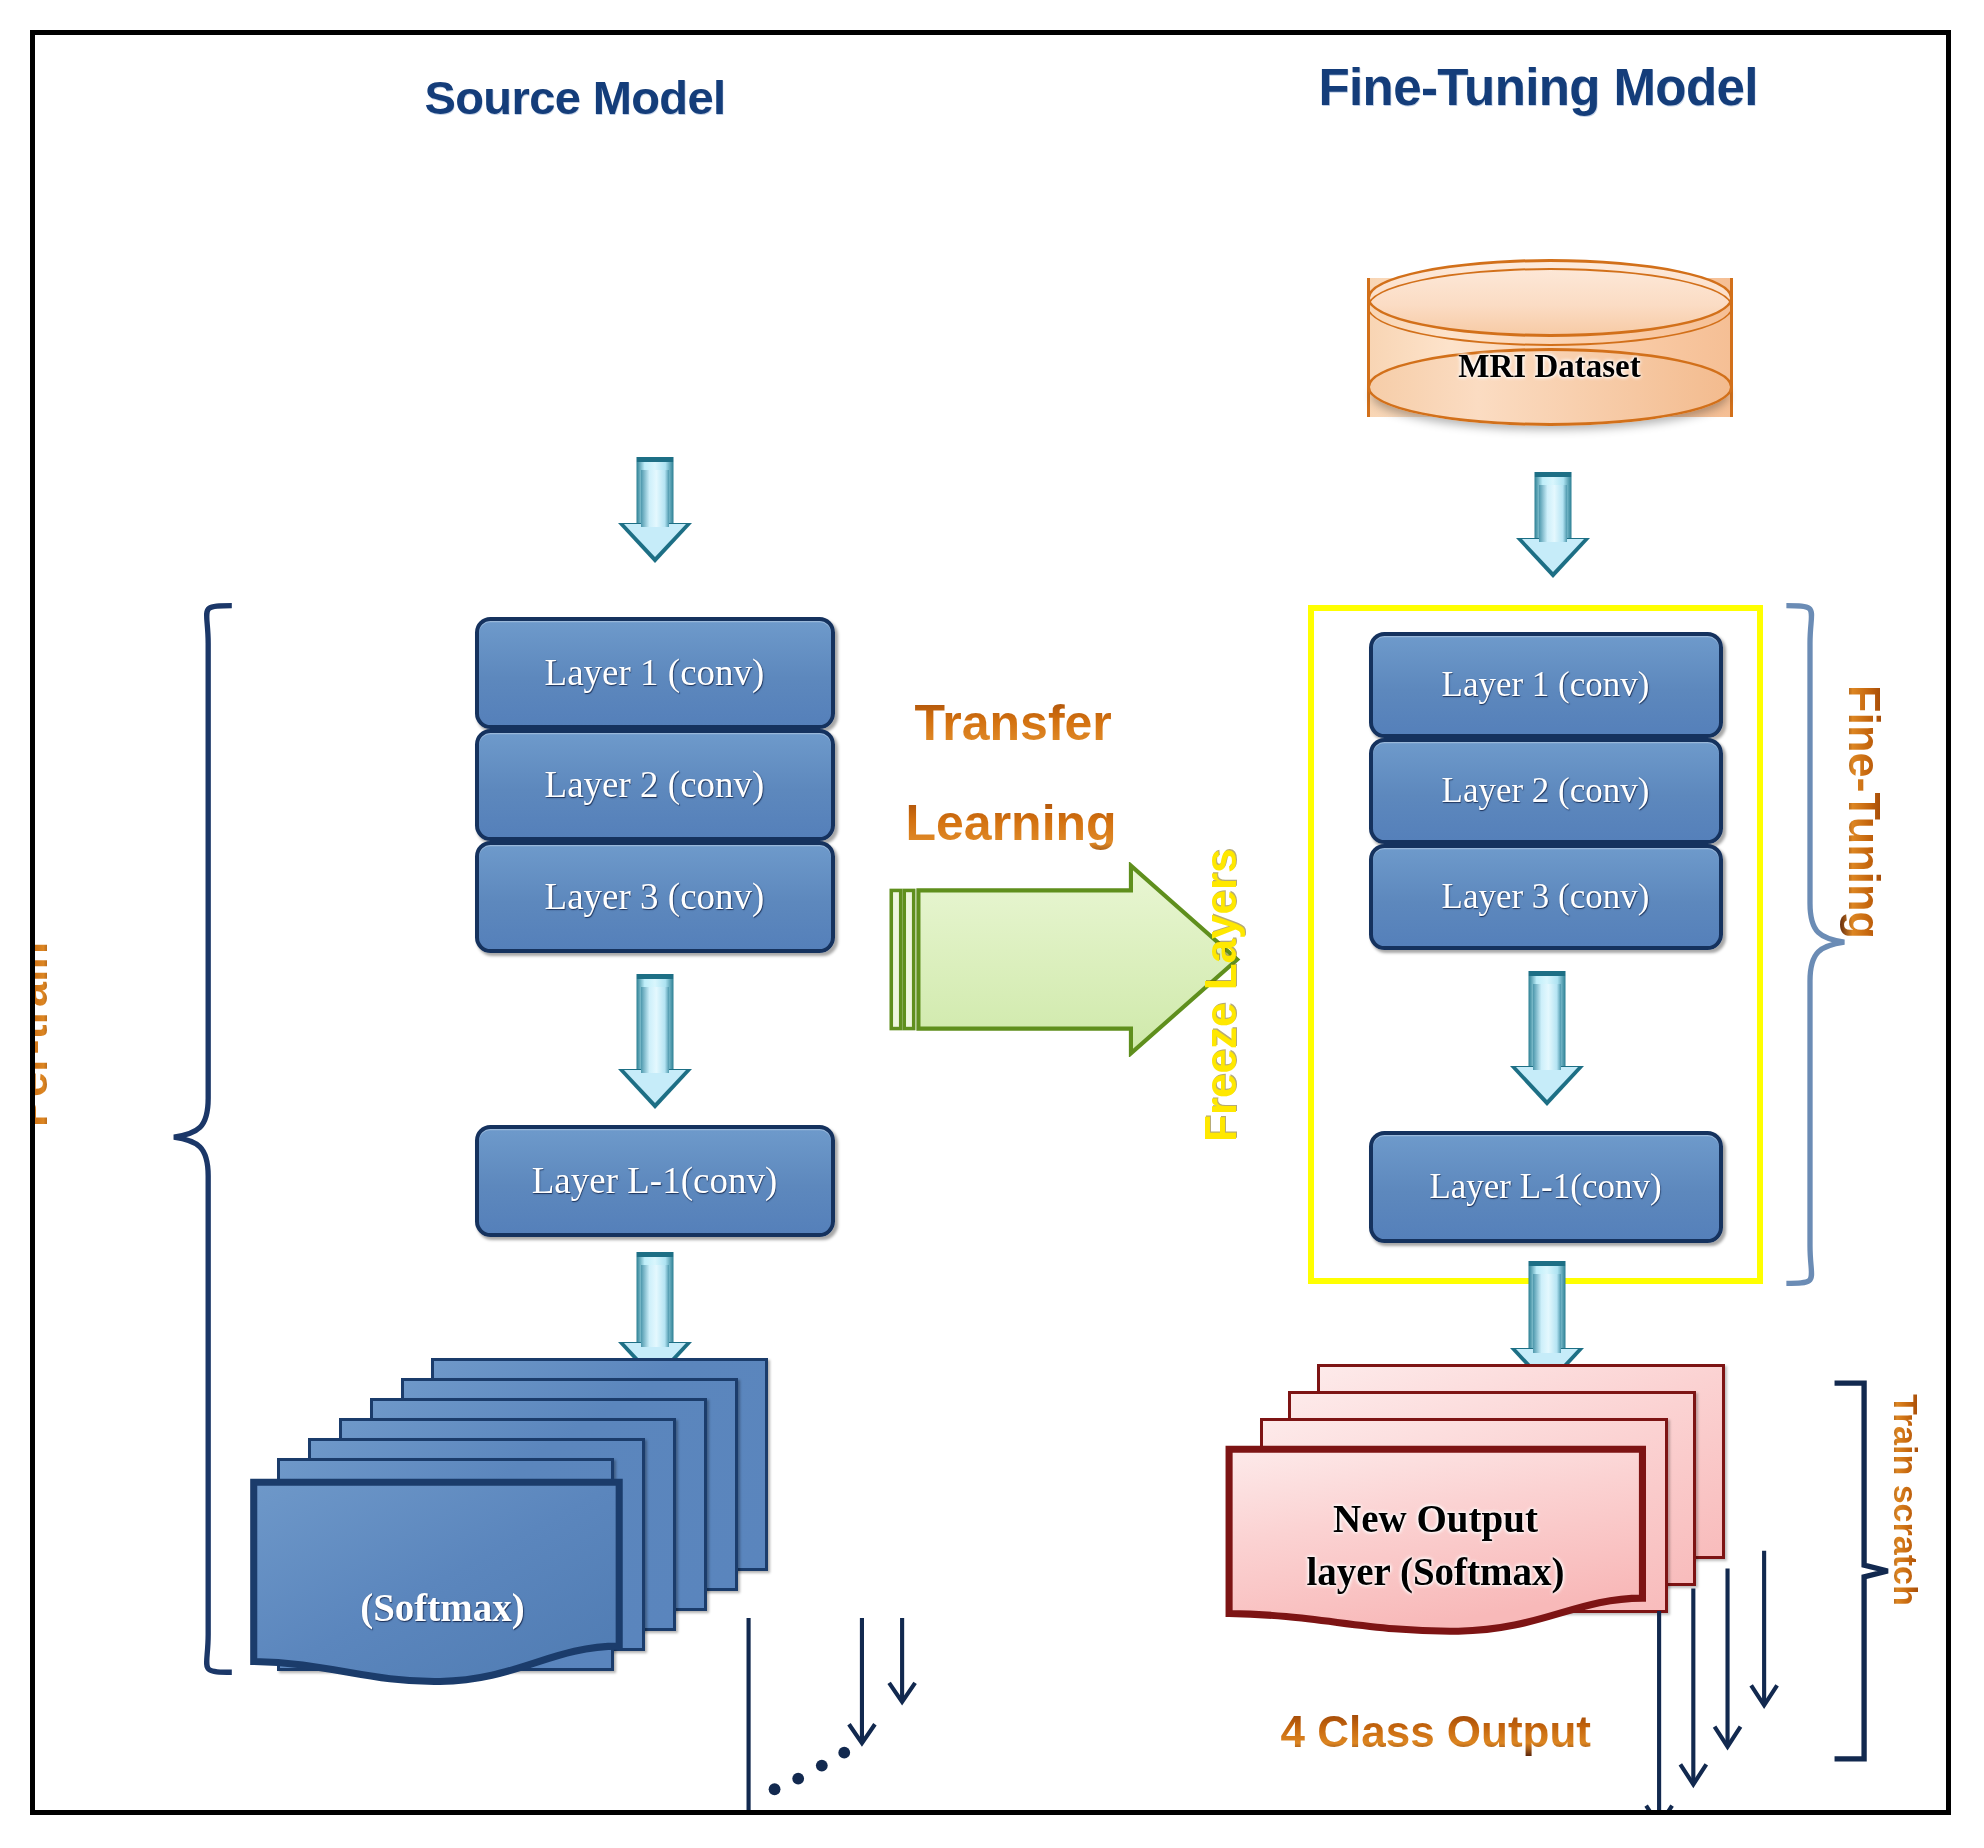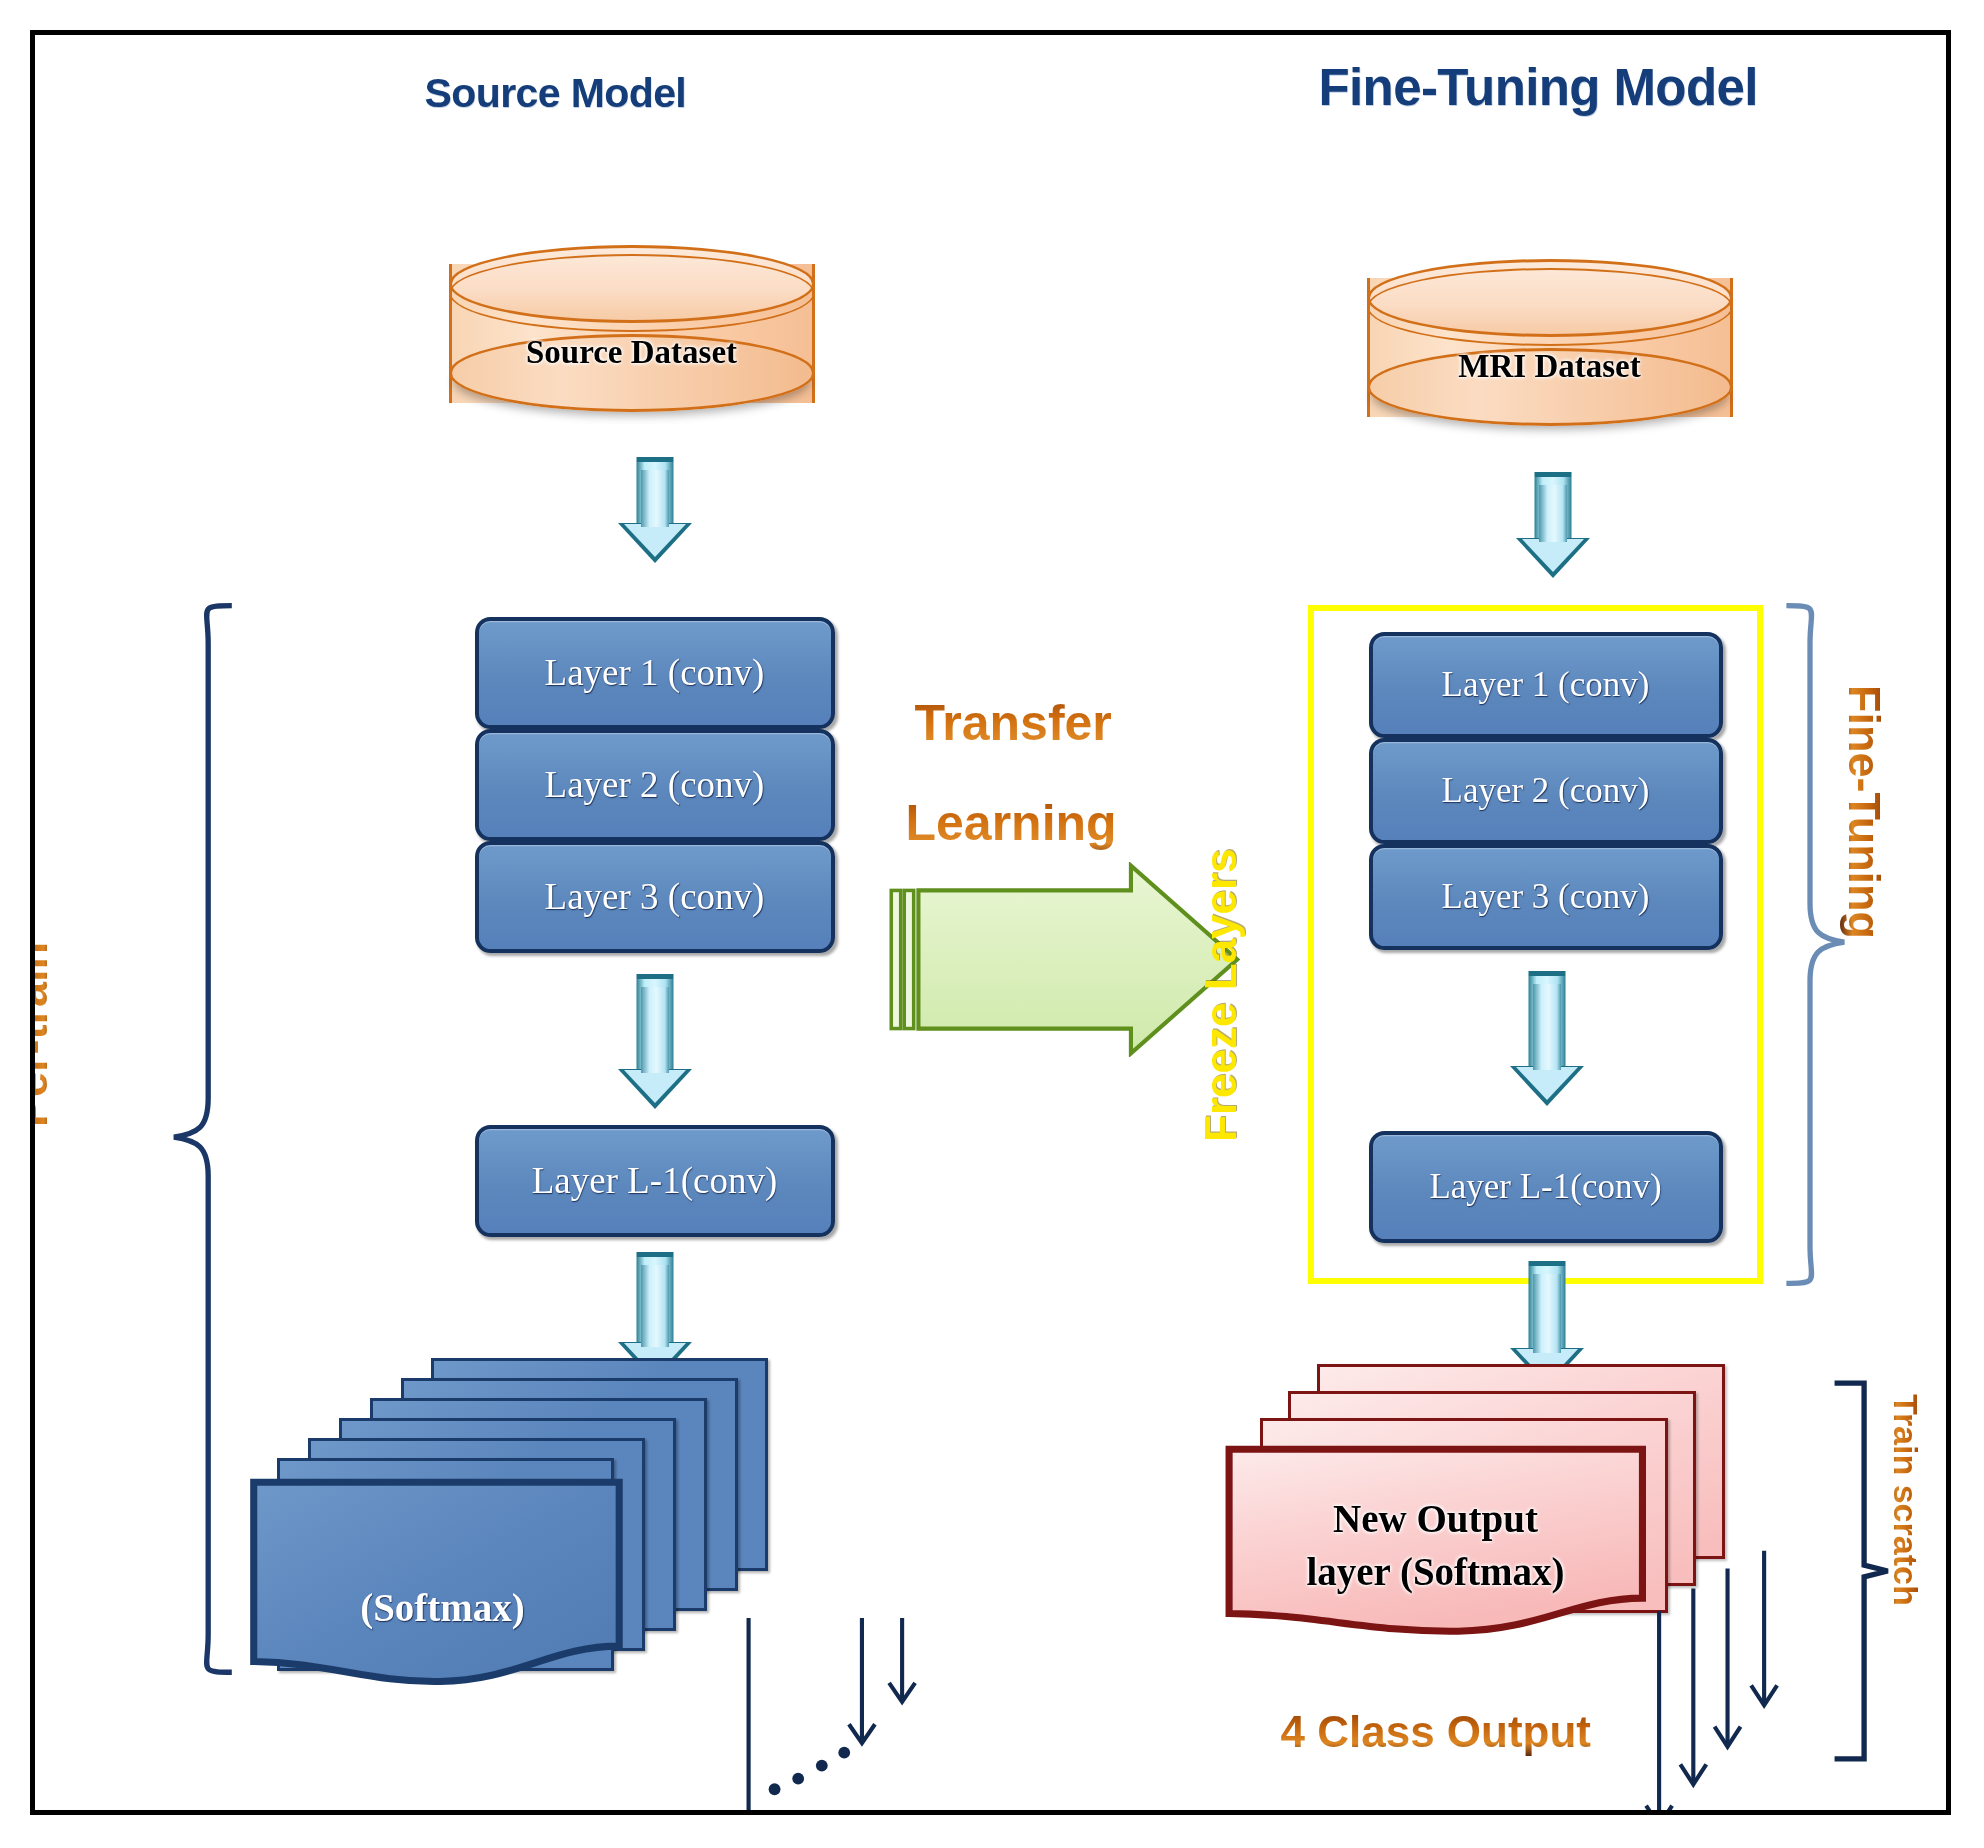--- a/index.html
+++ b/index.html
@@ -122,31 +122,24 @@
     font-weight:bold;line-height:1.35;
   }
   .cardtext.white{color:#ffffff;text-shadow:0.6px 0.6px 1.2px rgba(10,25,60,.85);}
   .cardtext.black{color:#000000;text-shadow:0 0 4.7px #fff,0 0 4.7px #fff,0 0 3px #fff;}
 </style>
 </head>
 <body>
 
 <div id="frame">
 
-  <div class="abs model-title" style="left:390px;top:35px;font-size:41px;">Source Model</div>
+  <div class="abs model-title" style="left:390px;top:35px;font-size:47px;">Source Model</div>
 
   <div class="abs model-title" style="left:1256px;top:23.6px;font-size:51px;margin-left:28px;">Fine-Tuning Model</div>
 
-  <div class="abs cyl" style="left:414px;top:210px;">
-    <div class="body"></div>
-    <div class="bot"></div>
-    <div class="top"></div>
-    <div class="cap"></div>
-    <div class="lbl">Source Dataset</div>
-  </div>
 
   <div class="cyanarrow" style="left:582px;top:422px;width:77px;height:106px;">
     <div class="shaft" style="width:37px;height:71px;"></div>
     <div class="headfill" style="top:66px;border-left:37px solid transparent;border-right:37px solid transparent;border-top:40px solid #1d6f85;"></div>
     <div class="headfill" style="top:67px;border-left:31px solid transparent;border-right:31px solid transparent;border-top:33px solid #c6ecf9;"></div>
     <div class="abs" style="left:50%;transform:translateX(-50%);top:13px;width:28px;height:57px;background:linear-gradient(90deg,#4d98ad 0%,#cdeffa 30%,#e4f8fe 55%,#b5e4f3 85%,#4d98ad 100%);"></div>
   </div>
 
   <div class="abs layer" style="left:440px;top:582px;width:360px;height:112px;font-size:37px;">Layer 1 (conv)</div>
   <div class="abs layer" style="left:440px;top:694px;width:360px;height:112px;font-size:37px;">Layer 2 (conv)</div>

